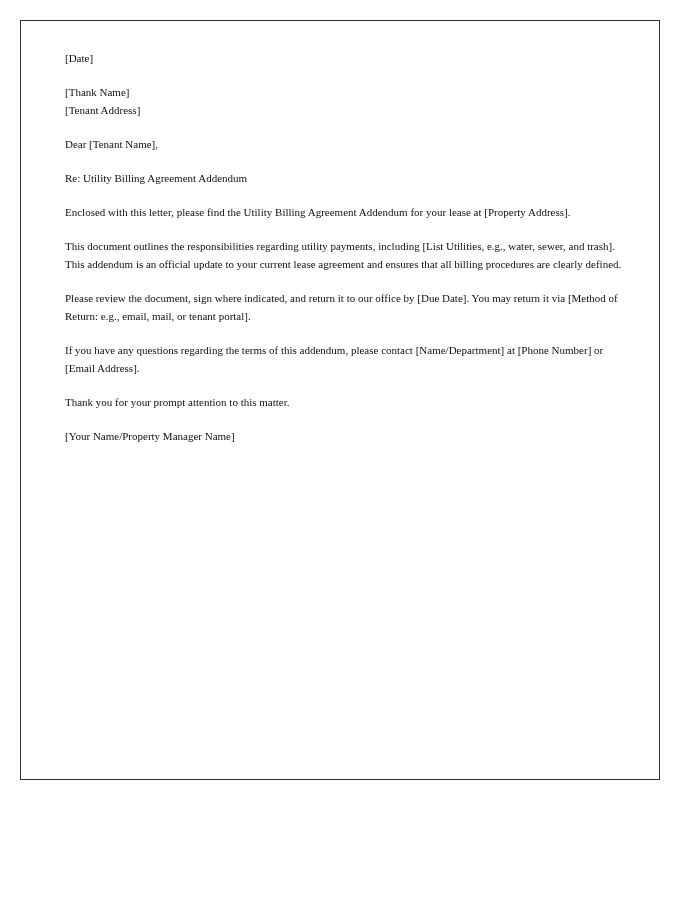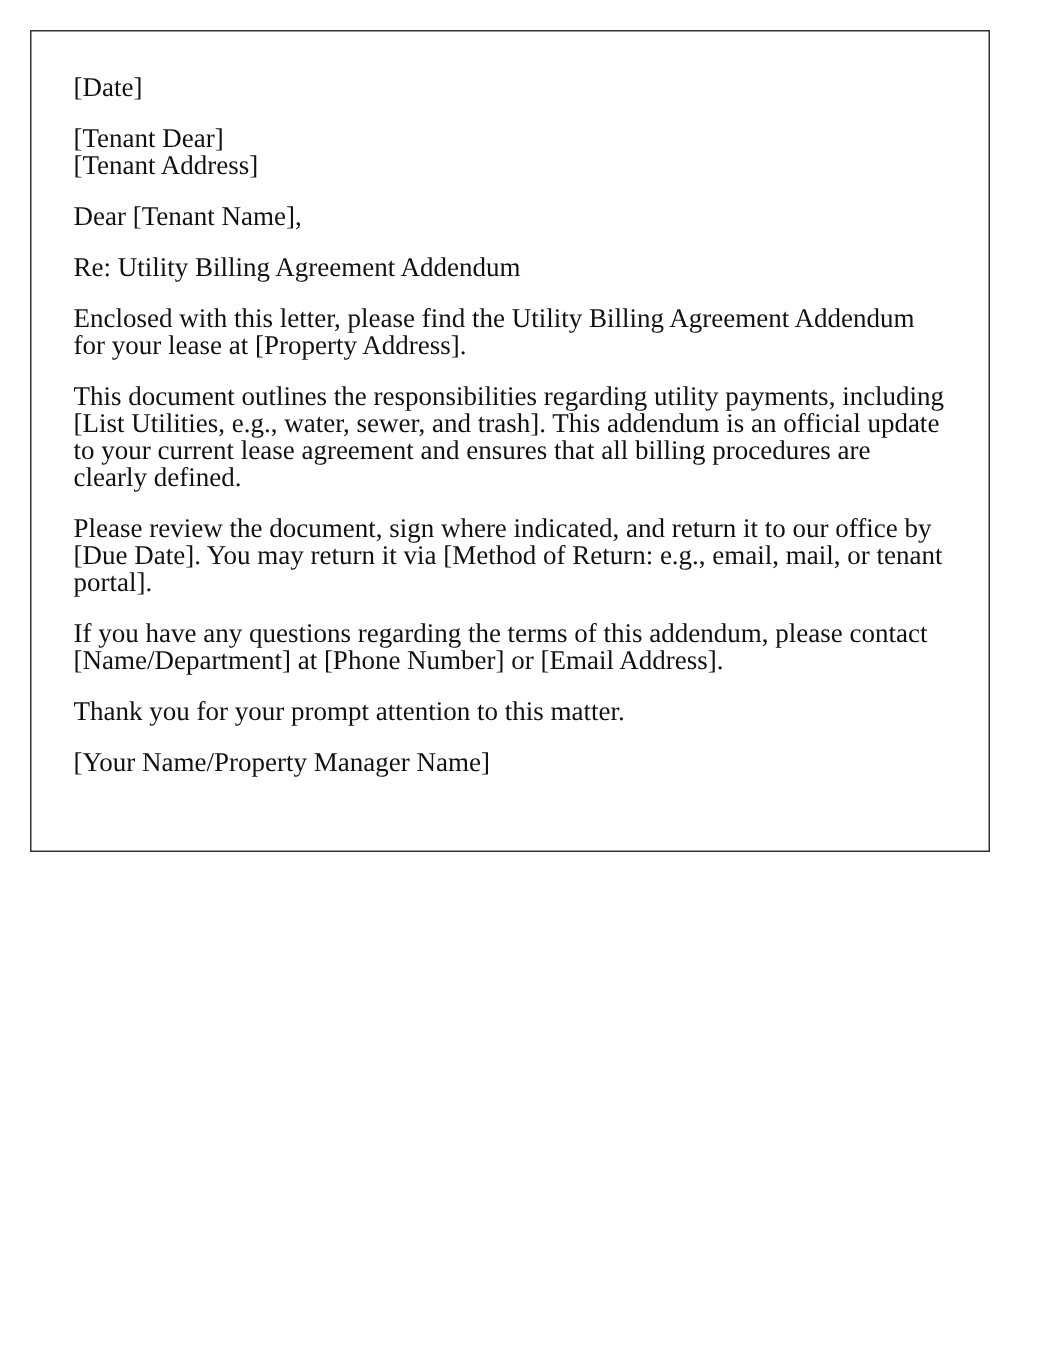--- a/index.html
+++ b/index.html
@@ -1,39 +1,39 @@
 <!DOCTYPE html>
 <html><head>
   <meta charset="utf-8">
   <style>
     html, body { margin: 0; padding: 0; background: #ffffff; }
     body { width: 700px; height: 900px; position: relative; }
     .page {
       position: absolute;
       left: 20px; top: 20px;
-      width: 640px; height: 548px;
+      width: 640px; height: 760px;
       border: 1px solid #333333;
       box-sizing: border-box;
-      padding: 28px 28px 0 28px;
+      padding: 28px 28px 0 44px;
       font-family: "Liberation Serif", "DejaVu Serif", serif;
-      font-size: 18px;
+      font-size: 11px;
       line-height: 18px;
       color: #111111;
     }
     .para { margin: 0 0 16px 0; }
     .line { display: block; }
   </style>
 </head>
 <body>
 
 <div class="page">
   <p class="para">[Date]</p>
 
   <p class="para">
-    <span class="line">[Tenant Dear]</span>
+    <span class="line">[Thank Name]</span>
     <span class="line">[Tenant Address]</span>
   </p>
 
   <p class="para">Dear [Tenant Name],</p>
 
   <p class="para">Re: Utility Billing Agreement Addendum</p>
 
   <p class="para">Enclosed with this letter, please find the Utility Billing Agreement Addendum for your lease at [Property Address].</p>
   <p class="para">This document outlines the responsibilities regarding utility payments, including [List Utilities, e.g., water, sewer, and trash]. This addendum is an official update to your current lease agreement and ensures that all billing procedures are clearly defined.</p>
   <p class="para">Please review the document, sign where indicated, and return it to our office by [Due Date]. You may return it via [Method of Return: e.g., email, mail, or tenant portal].</p>

